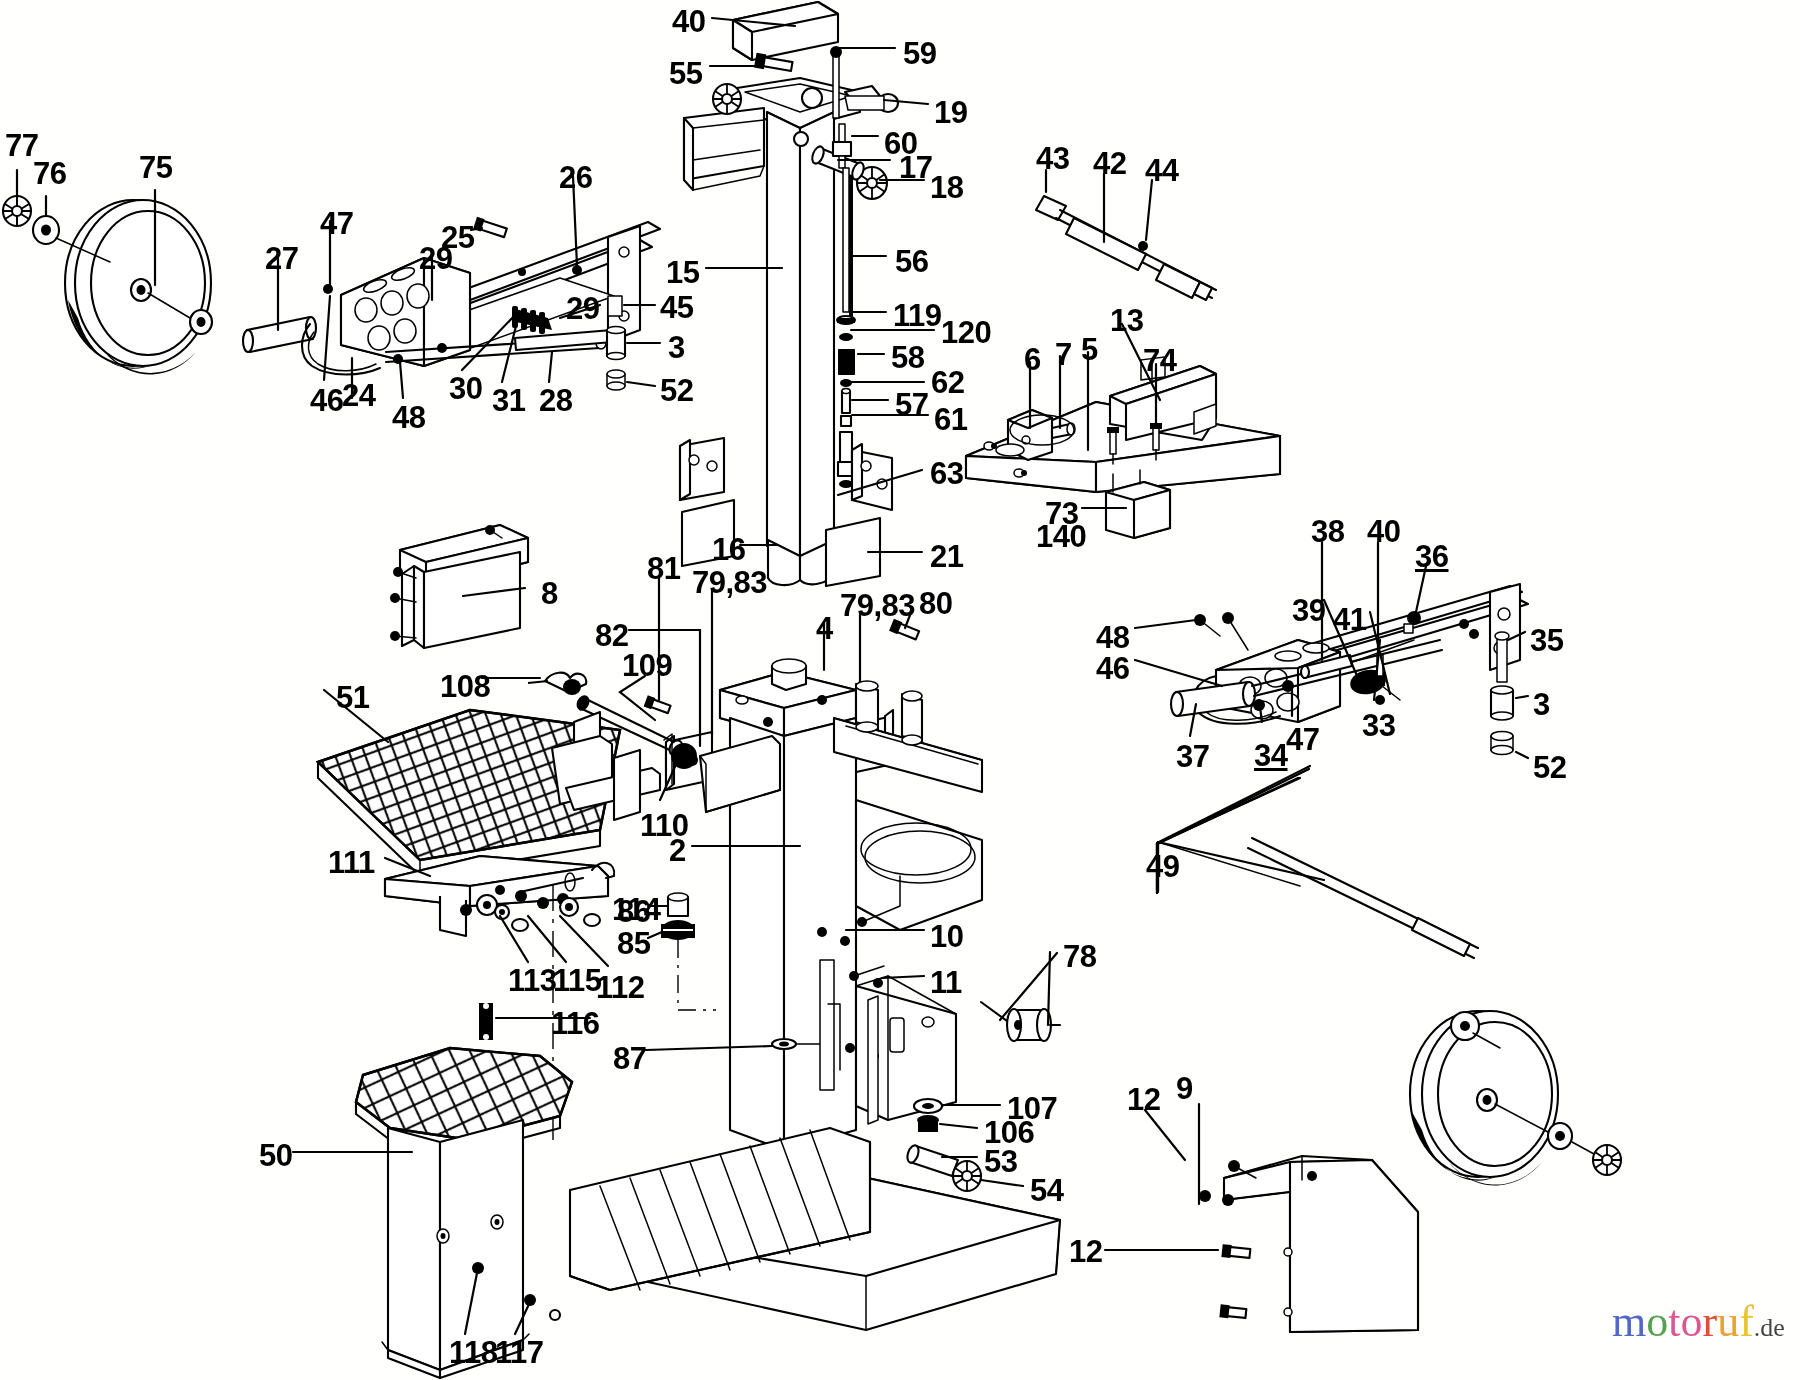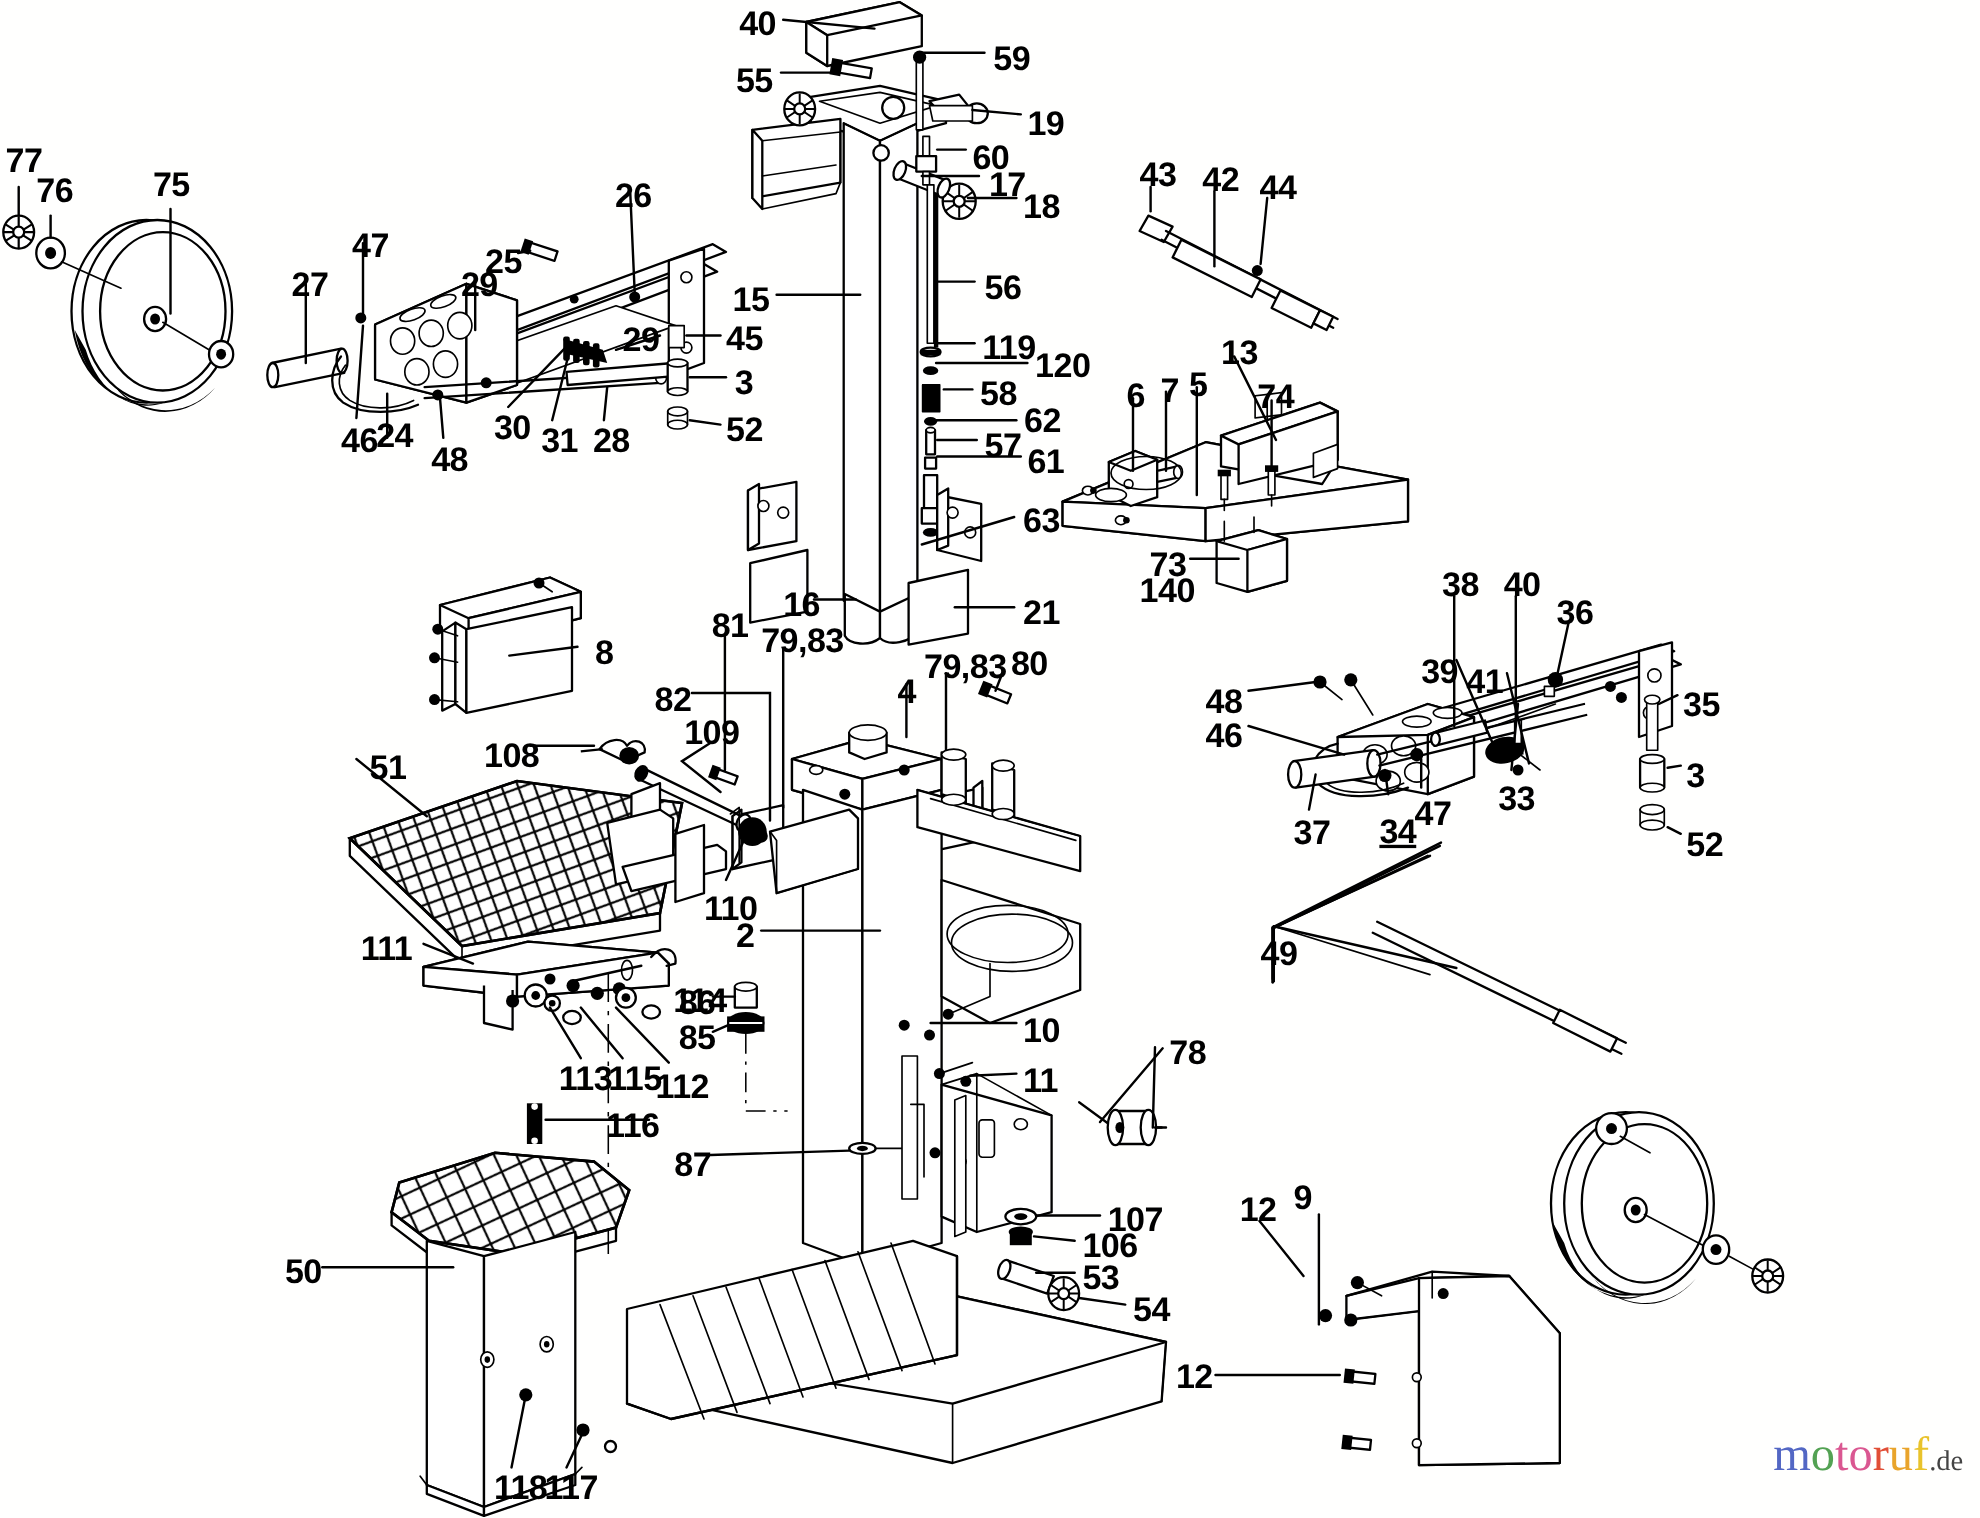--- a/index.html
+++ b/index.html
@@ -839,21 +839,21 @@
   <div class="callout" style="left:1063px;top:941px;">78</div>
   <div class="callout" style="left:1007px;top:1093px;">107</div>
   <div class="callout" style="left:984px;top:1117px;">106</div>
   <div class="callout" style="left:984px;top:1146px;">53</div>
   <div class="callout" style="left:1030px;top:1175px;">54</div>
   <div class="callout" style="left:1127px;top:1084px;">12</div>
   <div class="callout" style="left:1176px;top:1073px;">9</div>
   <div class="callout" style="left:1069px;top:1236px;">12</div>
   <div class="callout" style="left:1311px;top:516px;">38</div>
   <div class="callout" style="left:1367px;top:516px;">40</div>
-  <div class="callout" style="left:1415px;top:541px;">36</div>
+  <div class="callout" style="left:1415px;top:541px;text-decoration:underline;">36</div>
   <div class="callout" style="left:1292px;top:595px;">39</div>
   <div class="callout" style="left:1333px;top:604px;">41</div>
   <div class="callout" style="left:1096px;top:622px;">48</div>
   <div class="callout" style="left:1096px;top:653px;">46</div>
   <div class="callout" style="left:1530px;top:625px;">35</div>
   <div class="callout" style="left:1533px;top:689px;">3</div>
   <div class="callout" style="left:1533px;top:752px;">52</div>
   <div class="callout" style="left:1362px;top:710px;">33</div>
   <div class="callout" style="left:1254px;top:740px;text-decoration:underline;">34</div>
   <div class="callout" style="left:1286px;top:724px;">47</div>

